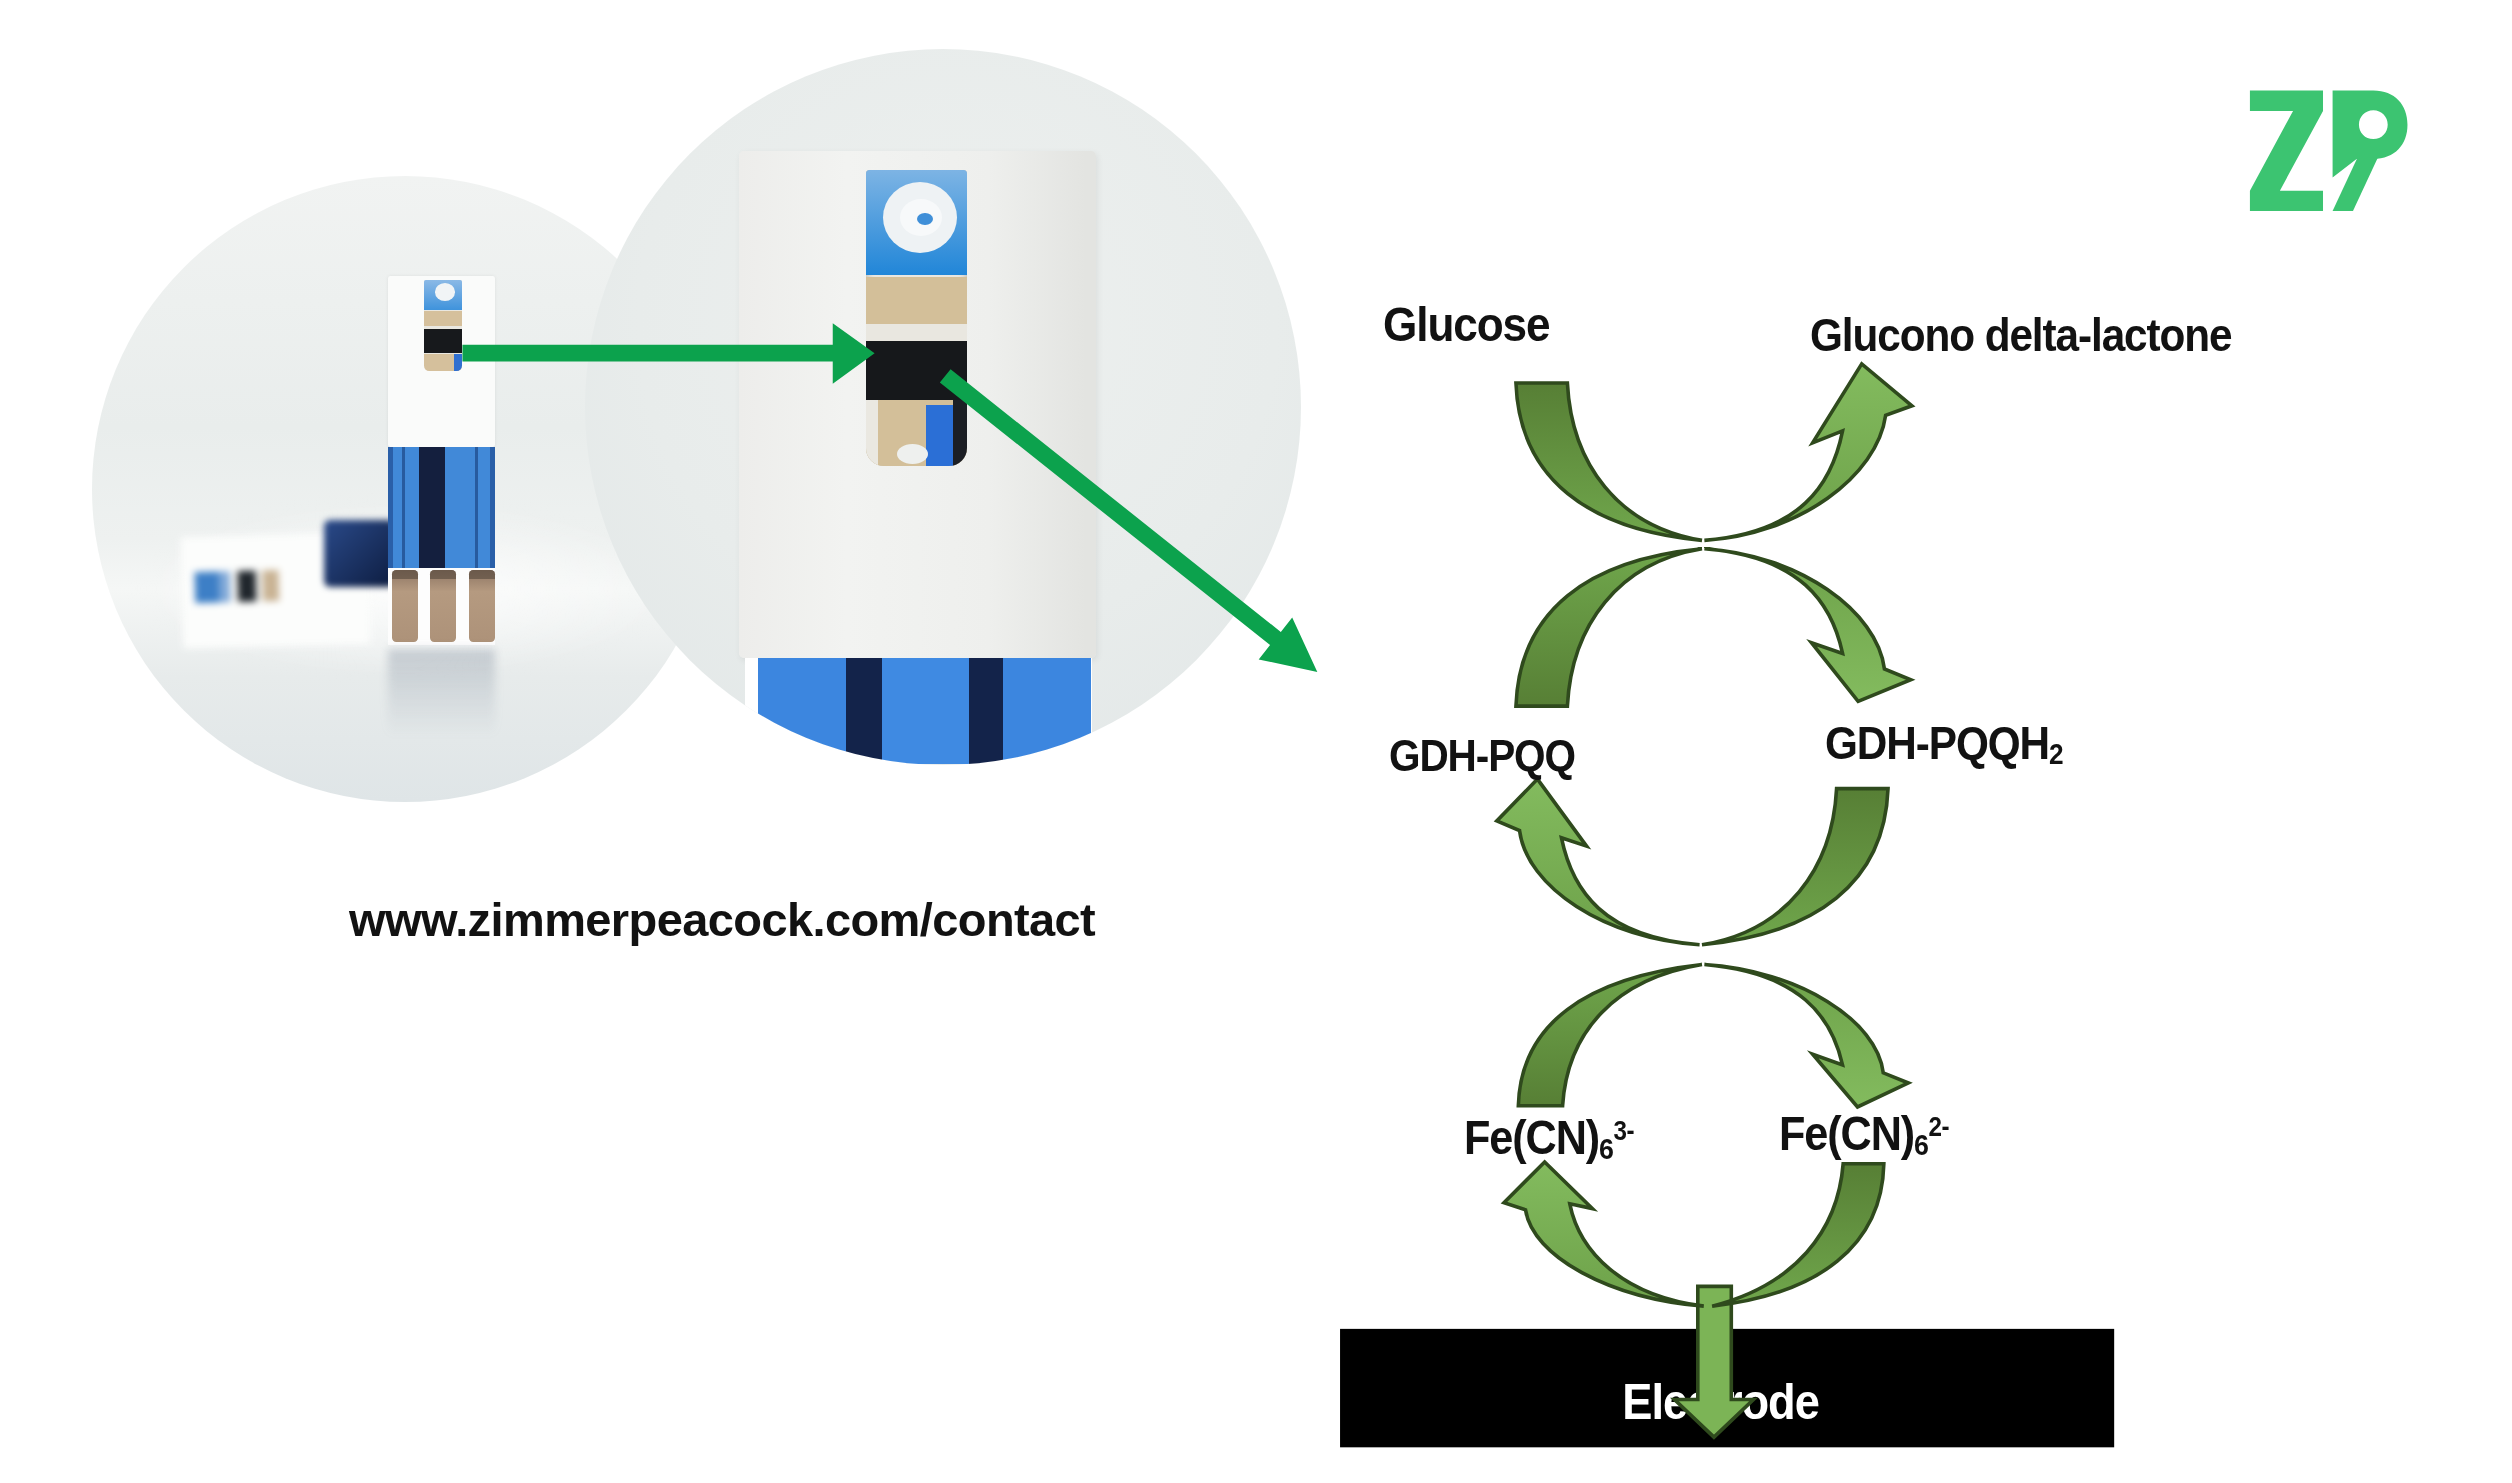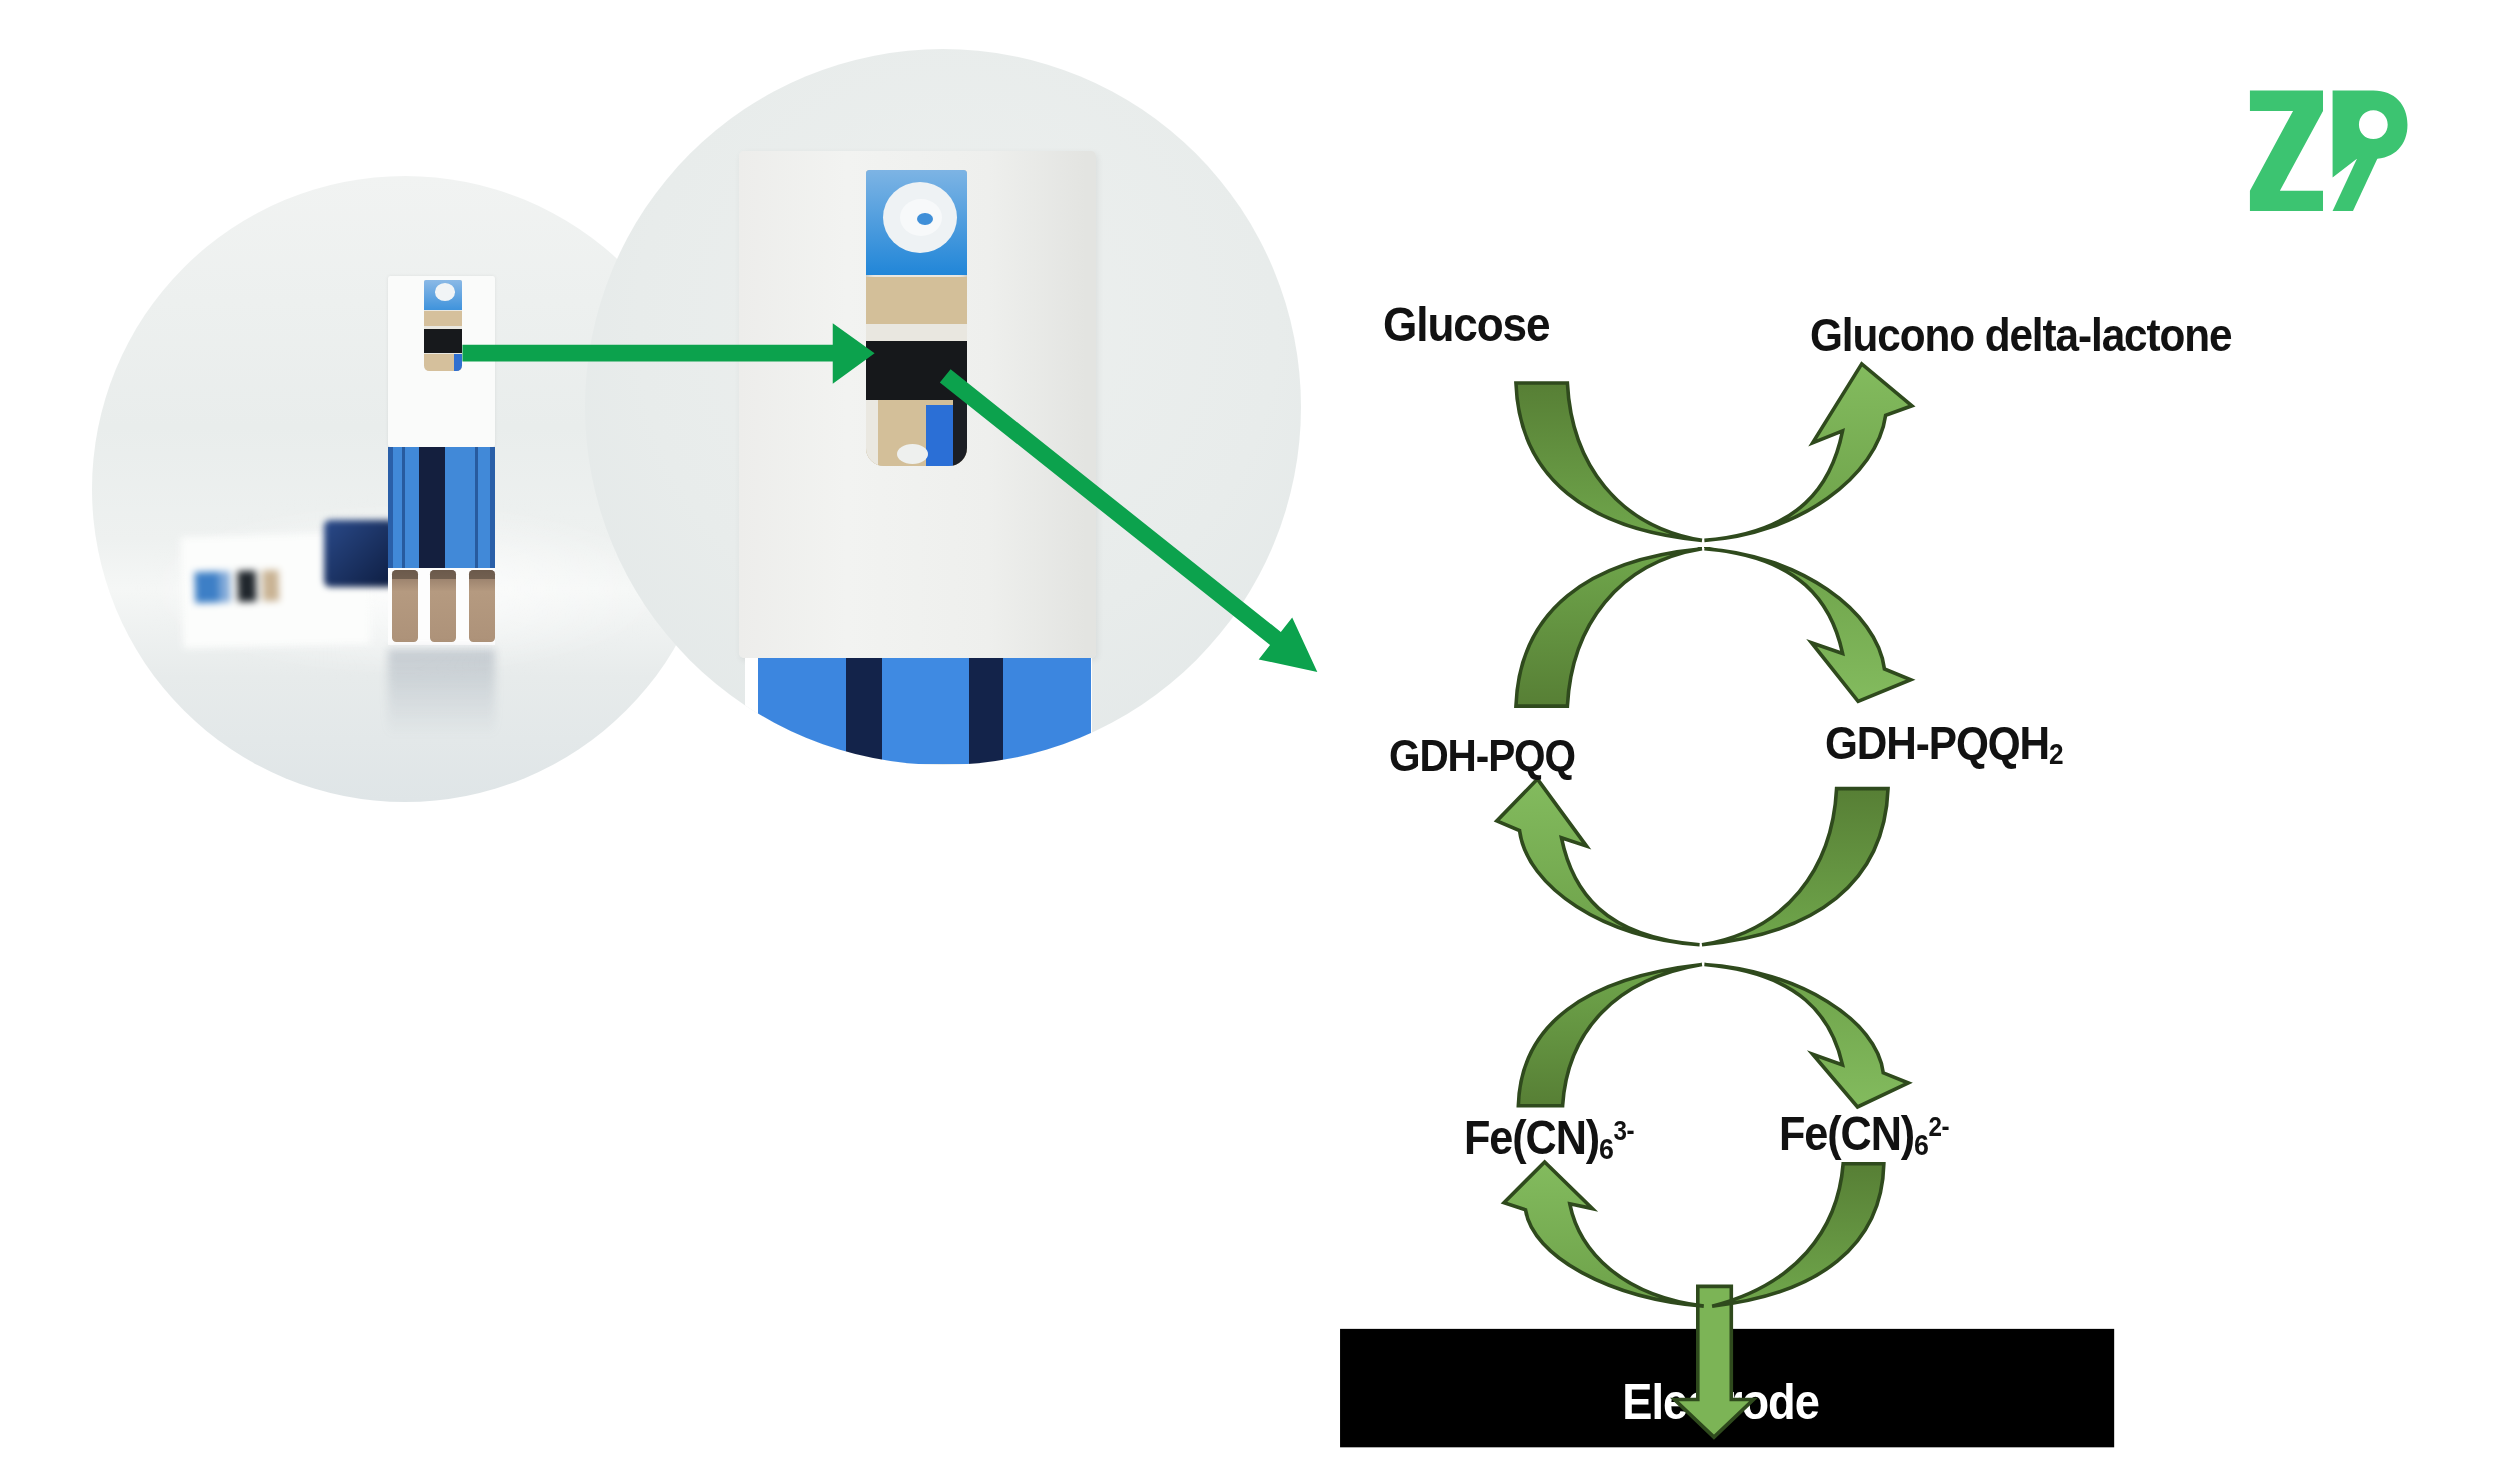--- a/index.html
+++ b/index.html
@@ -174,20 +174,21 @@
   <div class="lbl" style="left:1389px;top:730px;font-size:45px;">GDH-PQQ</div>
   <div class="lbl" style="left:1825px;top:716px;font-size:47px;">
     <span>GDH-PQQH</span><sub>2</sub>
   </div>
   <div class="lbl" style="left:1464px;top:1110px;font-size:48px;">
     <span>Fe(CN)</span><sub>6</sub><sup>3-</sup>
   </div>
   <div class="lbl" style="left:1779px;top:1106px;font-size:48px;">
     <span>Fe(CN)</span><sub>6</sub><sup>2-</sup>
   </div>
+  <div class="lbl" id="lbl-url" style="left:349px;top:893px;font-size:47px;">www.zimmerpeacock.com/contact</div>
 
   <svg style="left:2245px;top:87px;" width="168" height="127" viewBox="0 0 280 212">
     <path d="M8,6 H130 V40 L58,173 H130 V207 H8 V173 L80,40 H8 Z" fill="#3CC471"></path>
     <path fill-rule="evenodd" d="M146,6 H214 C250,6 271,30 271,63 C271,96 250,120 214,120 H186 L146,151 Z
              M214,39 C228,39 238,50 238,63 C238,76 228,87 214,87 C200,87 190,76 190,63 C190,50 200,39 214,39 Z" fill="#3CC471"></path>
     <path d="M146,207 H180 L222,117 H188 Z" fill="#3CC471"></path>
   </svg>
 
 </div>
 

